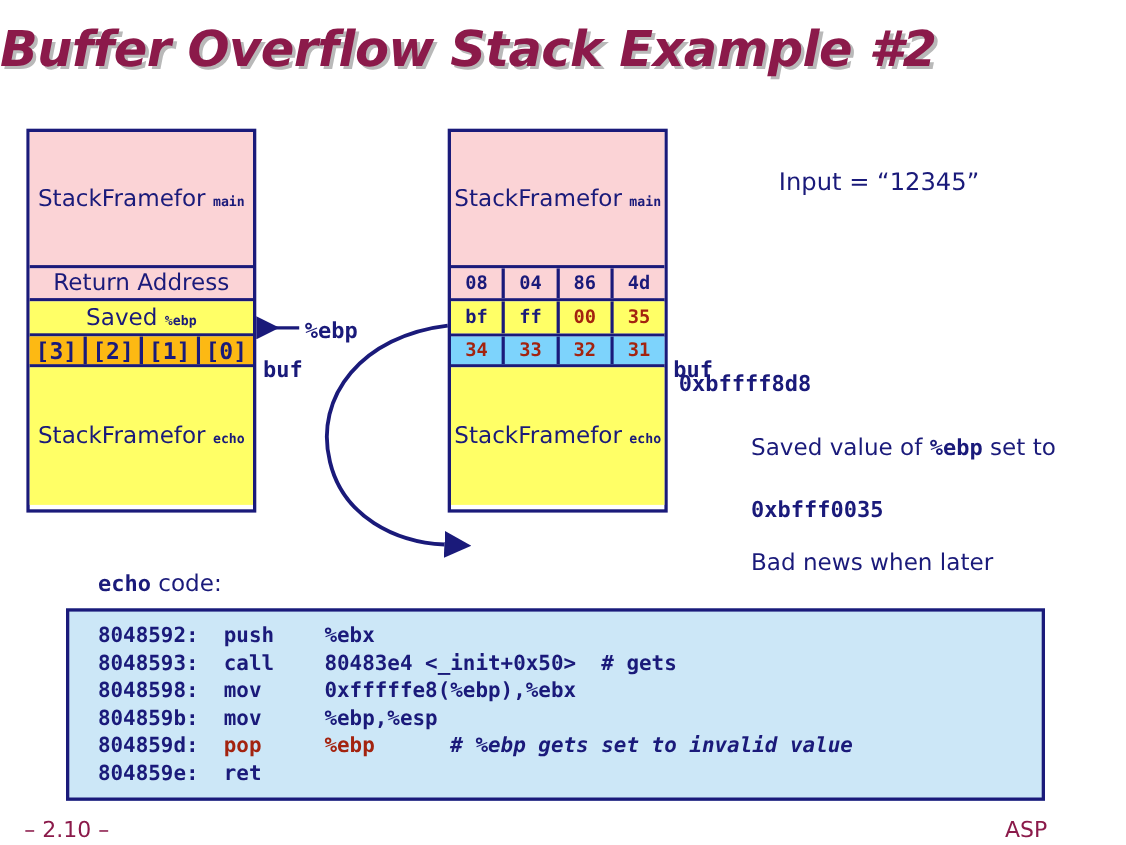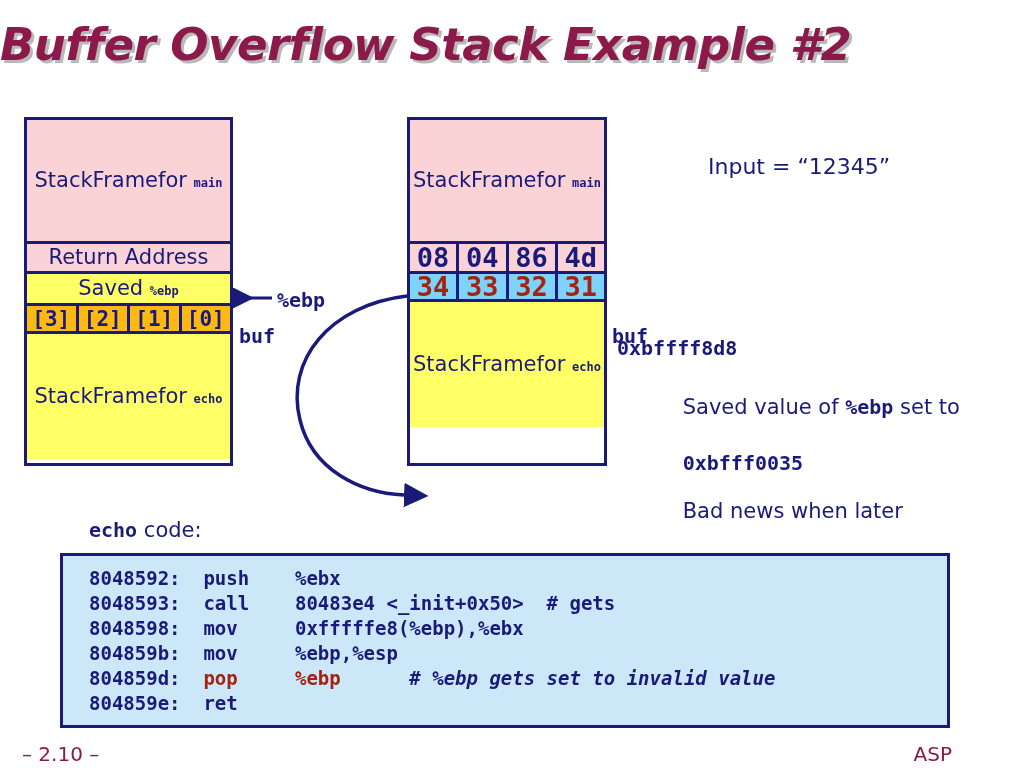--- a/index.html
+++ b/index.html
@@ -62,21 +62,21 @@
   }
   .hexcell {
     flex: 1 1 0;
     box-sizing: border-box;
     border-right: 3px solid #1a1a7a;
     display: flex;
     align-items: center;
     justify-content: center;
     font-family: "DejaVu Sans Mono", monospace;
     font-weight: bold;
-    font-size: 27px;
+    font-size: 17px;
     color: #1a1a7a;
   }
   .hexcell:last-child { border-right: none; }
   .hexrow.pink   .hexcell { background: #fbd3d6; }
   .hexrow.yellow .hexcell { background: #ffff66; }
   .hexrow.orange .hexcell { background: #7dd3fc; }
   .hexcell.red { color: #a3230f; }
 
   
   .bufrow {
@@ -212,20 +212,26 @@
       <div class="frameline"><span>for </span><span class="mono">main</span></div>
     </div>
 
     <div class="hexrow pink" style="height:30px;">
       <div class="hexcell">08</div>
       <div class="hexcell">04</div>
       <div class="hexcell">86</div>
       <div class="hexcell">4d</div>
     </div>
 
+    <div class="hexrow yellow" style="height:32px;">
+      <div class="hexcell">bf</div>
+      <div class="hexcell">ff</div>
+      <div class="hexcell red">00</div>
+      <div class="hexcell red">35</div>
+    </div>
 
     <div class="hexrow orange" style="height:28px;">
       <div class="hexcell red">34</div>
       <div class="hexcell red">33</div>
       <div class="hexcell red">32</div>
       <div class="hexcell red">31</div>
     </div>
 
     <div class="band yellow" style="height:125px;">
       <div class="frameline">Stack</div>

